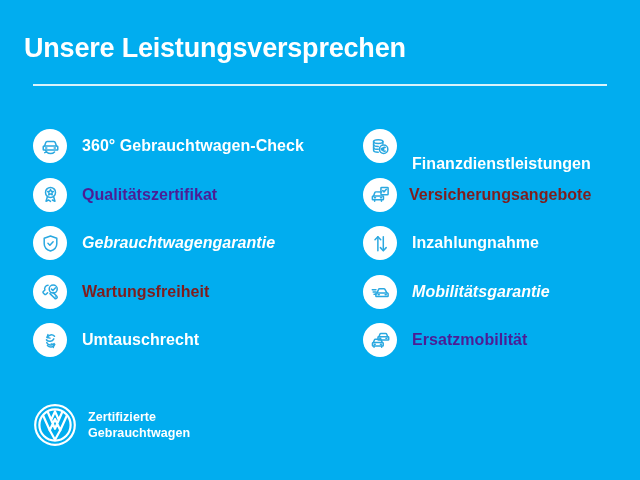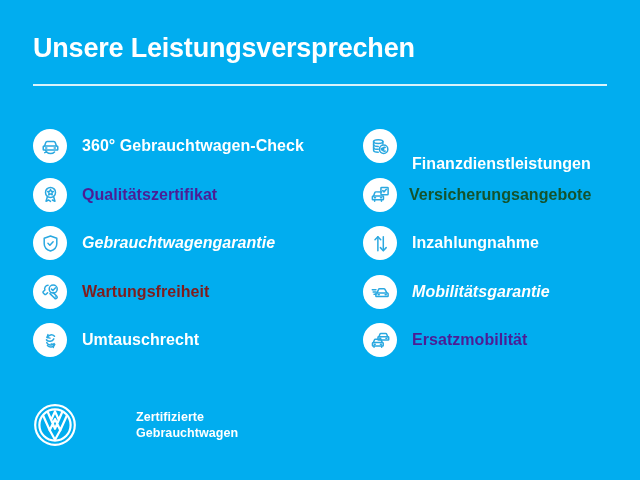--- a/index.html
+++ b/index.html
@@ -18,21 +18,21 @@
     position: relative;
     width: 640px;
     height: 480px;
     background: #01ADEF;
     box-sizing: border-box;
   }
 
   
   .page-title {
     position: absolute;
-    left: 33px;
+    left: 24px;
     top: 33px;
     font-size: 27px;
     font-weight: bold;
     color: #ffffff;
     letter-spacing: -0.2px;
     white-space: nowrap;
   }
   .title-divider {
     position: absolute;
     left: 33px;
@@ -95,21 +95,20 @@
     letter-spacing: 0.05px;
   }
 
   
   .brand-lockup {
     position: absolute;
     left: 33px;
     top: 403px;
     display: flex;
     align-items: center;
-    gap: 48px;
   }
   .vw-logo {
     width: 44px;
     height: 44px;
     min-width: 44px;
     display: block;
   }
   .vw-logo * {
     fill: none;
     stroke: #ffffff;
@@ -222,21 +221,21 @@
         <div class="icon-badge" style="background: rgb(255, 255, 255);">
           <svg viewBox="0 0 24 24">
             <path d="M4.1 13.6 5.4 10a1.5 1.5 0 0 1 1.4-1h6.5" style="stroke: rgb(42, 168, 224);"></path>
             <path d="M3.6 13.6h10.9a.9.9 0 0 1 .9.9v2.9a.7.7 0 0 1-.7.7H3.4a.7.7 0 0 1-.7-.7v-2.9a.9.9 0 0 1 .9-.9z" style="stroke: rgb(42, 168, 224);"></path>
             <path d="M5 15.8h1.3M12 15.8h1.3" style="stroke: rgb(42, 168, 224);"></path>
             <path d="M5.3 18.1v1.6M13.1 18.1v1.6" style="stroke: rgb(42, 168, 224);"></path>
             <path d="M13.4 3.9h6.4a.9.9 0 0 1 .9.9v6.6a.9.9 0 0 1-.9.9h-6.4a.9.9 0 0 1-.9-.9V4.8a.9.9 0 0 1 .9-.9z" style="stroke: rgb(42, 168, 224);"></path>
             <path d="M14.6 7.6 16 9l2.7-3" style="stroke: rgb(42, 168, 224);"></path>
           </svg>
         </div>
-        <div class="promise-label" style="color: #14532d; margin-left: 12px;">Versicherungsangebote</div>
+        <div class="promise-label" style="color: #7f1d1d; margin-left: 12px;">Versicherungsangebote</div>
       </div>
 
       <div class="promise-item">
         <div class="icon-badge" style="background: rgb(255, 255, 255);">
           <svg viewBox="0 0 24 24">
             <path d="M9 20.2V4.4" style="stroke: rgb(42, 168, 224);"></path>
             <path d="M5.7 7.7 9 4.2 12.3 7.7" style="stroke: rgb(42, 168, 224);"></path>
             <path d="M15.2 4.2v15.8" style="stroke: rgb(42, 168, 224);"></path>
             <path d="M11.9 16.7 15.2 20.2 18.5 16.7" style="stroke: rgb(42, 168, 224);"></path>
           </svg>

